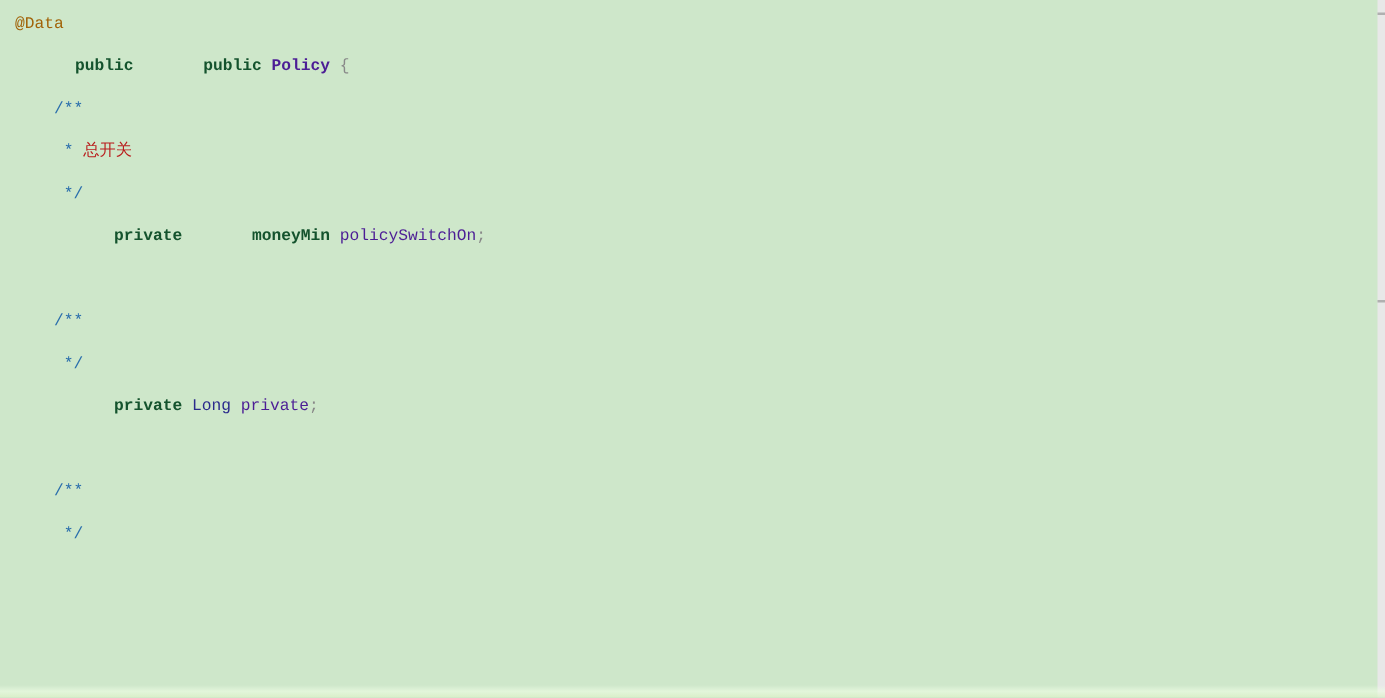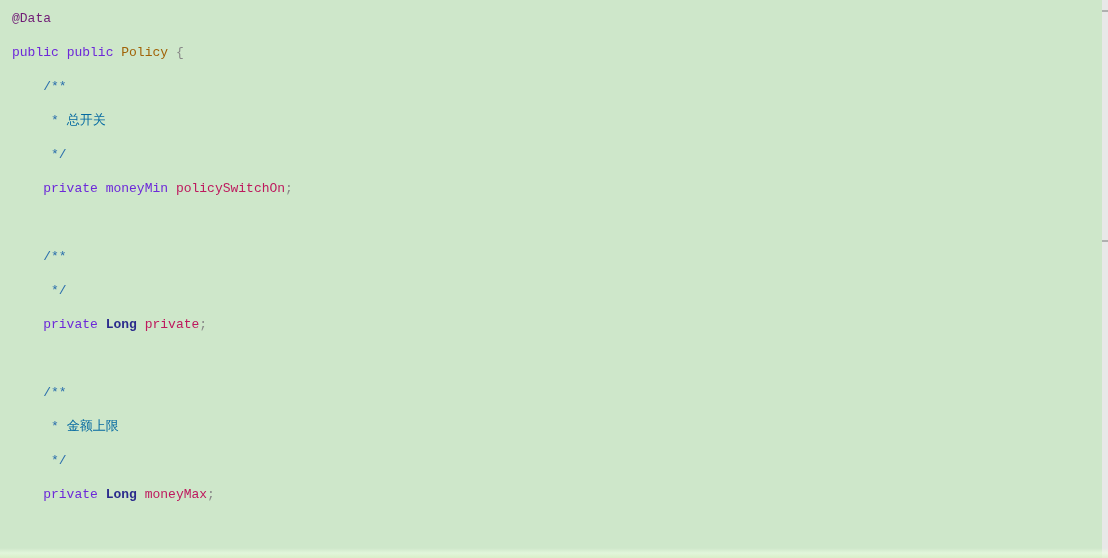--- a/index.html
+++ b/index.html
@@ -17,28 +17,28 @@
     color: #333;
     padding: 10px 0 0 12px;
     box-sizing: border-box;
     position: relative;
   }
   pre {
     margin: 0;
     font-family: inherit;
     white-space: pre;
   }
-  .annotation { color: #701a75; }
-  .keyword { color: #6d28d9; font-weight: normal; }
-  .type { color: #2a2a8c; font-weight: bold; }
-  .classname { color: #a16207; font-weight: normal; }
-  .ident { color: #be185d; }
+  .annotation { color: #a16207; }
+  .keyword { color: #14532d; font-weight: bold; margin-left: 48px; }
+  .type { color: #2a2a8c; font-weight: normal; }
+  .classname { color: #4c1d95; font-weight: bold; }
+  .ident { color: #4c1d95; }
   .punct { color: #888; }
   .cmtstar { color: #2a6eac; }
-  .cmttext { color: #0369a1; }
+  .cmttext { color: #b91c1c; }
   .line { display: block; min-height: 17px; }
   
   .rbar {
     position: absolute;
     right: 0;
     top: 0;
     width: 6px;
     height: 100%;
     background: #e8e8e8;
   }
@@ -67,23 +67,21 @@
 <span class="line">    <span class="cmtstar">/**</span></span>
 <span class="line">    <span class="cmtstar"> *</span> <span class="cmttext">总开关</span></span>
 <span class="line">    <span class="cmtstar"> */</span></span>
 <span class="line">    <span class="keyword">private</span> <span class="keyword">moneyMin</span> <span class="ident">policySwitchOn</span><span class="punct">;</span></span>
 <span class="line"></span>
 <span class="line">    <span class="cmtstar">/**</span></span>
 <span class="line">    <span class="cmtstar"> */</span></span>
 <span class="line">    <span class="keyword">private</span> <span class="type">Long</span> <span class="ident">private</span><span class="punct">;</span></span>
 <span class="line"></span>
 <span class="line">    <span class="cmtstar">/**</span></span>
-<span class="line">    <span class="cmtstar"> *</span> <span class="cmttext">金额上限</span></span>
 <span class="line">    <span class="cmtstar"> */</span></span>
-<span class="line">    <span class="keyword">private</span> <span class="type">Long</span> <span class="ident">moneyMax</span><span class="punct">;</span></span>
 <span class="line"></span>
 
 
 
 
 
 
 
 
 

